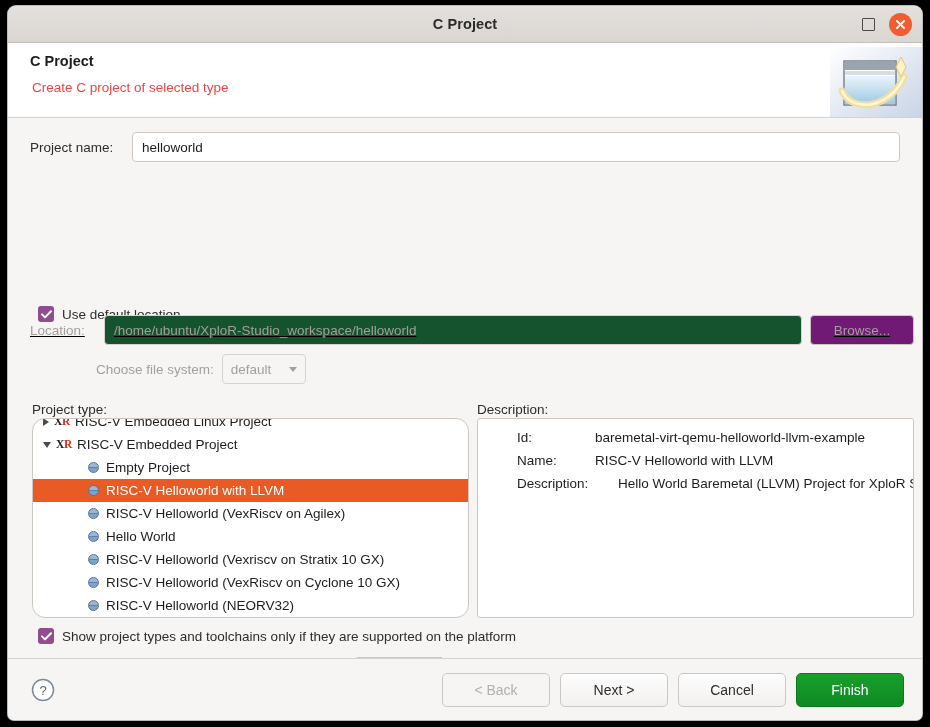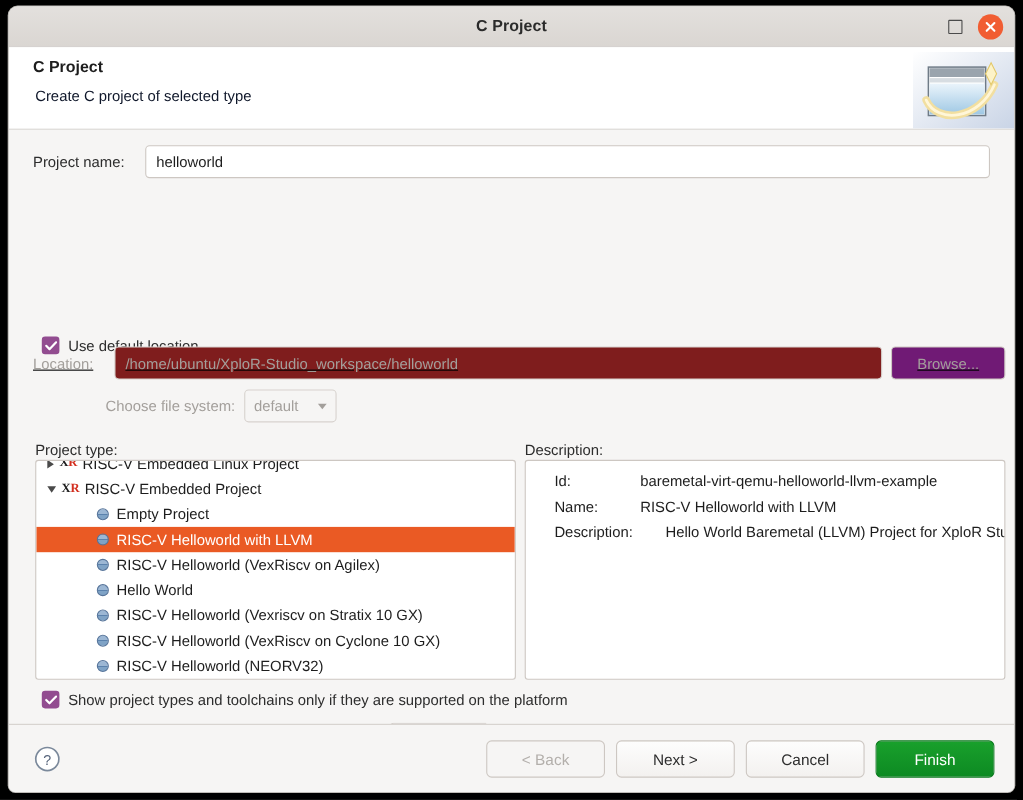--- a/index.html
+++ b/index.html
@@ -71,21 +71,21 @@
     padding: 10px 0 0 22px;
   }
   .header-title {
     font-size: 14.5px;
     font-weight: bold;
     color: #1d1d1d;
     margin-bottom: 11px;
   }
   .header-sub {
     font-size: 13.5px;
-    color: #0f172a;
+    color: #ef4444;
     padding-left: 2px;
   }
   .header-icon {
     position: absolute;
     right: 0px; top: 4px;
     width: 92px; height: 70px;
     overflow: hidden;
   }
 
   
@@ -119,21 +119,21 @@
     border-radius: 4px;
     font-size: 13.5px;
     color: #1d1d1d;
     padding: 0 9px;
     display: flex;
     align-items: center;
     font-family: "Liberation Sans", sans-serif;
     outline: none;
   }
   .txtfield.disabled {
-    background: #7f1d1d;
+    background: #14532d;
     color: #a39f9b;
     border-color: #d7d2ce;
   }
 
   
   .chk {
     width: 16px; height: 16px;
     border-radius: 3px;
     background: #924c90;
     display: inline-flex;
@@ -211,21 +211,21 @@
   #lbl-ptype { left: 24px; top: 284px; }
   #lbl-desc  { left: 469px; top: 284px; }
 
   
   .tree-box {
     position: absolute;
     left: 24px; top: 300px;
     width: 437px; height: 200px;
     background: #ffffff;
     border: 1px solid #cdc7c2;
-    border-radius: 3px;
+    border-radius: 13px;
     overflow: hidden;
   }
   .tree-inner { position: relative; top: -9px; }
   .tree-row {
     height: 23px;
     display: flex;
     align-items: center;
     font-size: 13.5px;
     color: #1d1d1d;
     white-space: nowrap;
@@ -272,21 +272,21 @@
 
   
   .desc-box {
     position: absolute;
     left: 469px; top: 300px;
     width: 437px; height: 200px;
     background: #ffffff;
     border: 1px solid #cdc7c2;
     border-radius: 3px;
     overflow: hidden;
-    padding: 7px 0 0 4px;
+    padding: 7px 0 0 17px;
   }
   .desc-row {
     display: flex;
     font-size: 13.5px;
     color: #1d1d1d;
     height: 23px;
     align-items: center;
     white-space: nowrap;
     padding-left: 22px;
   }

